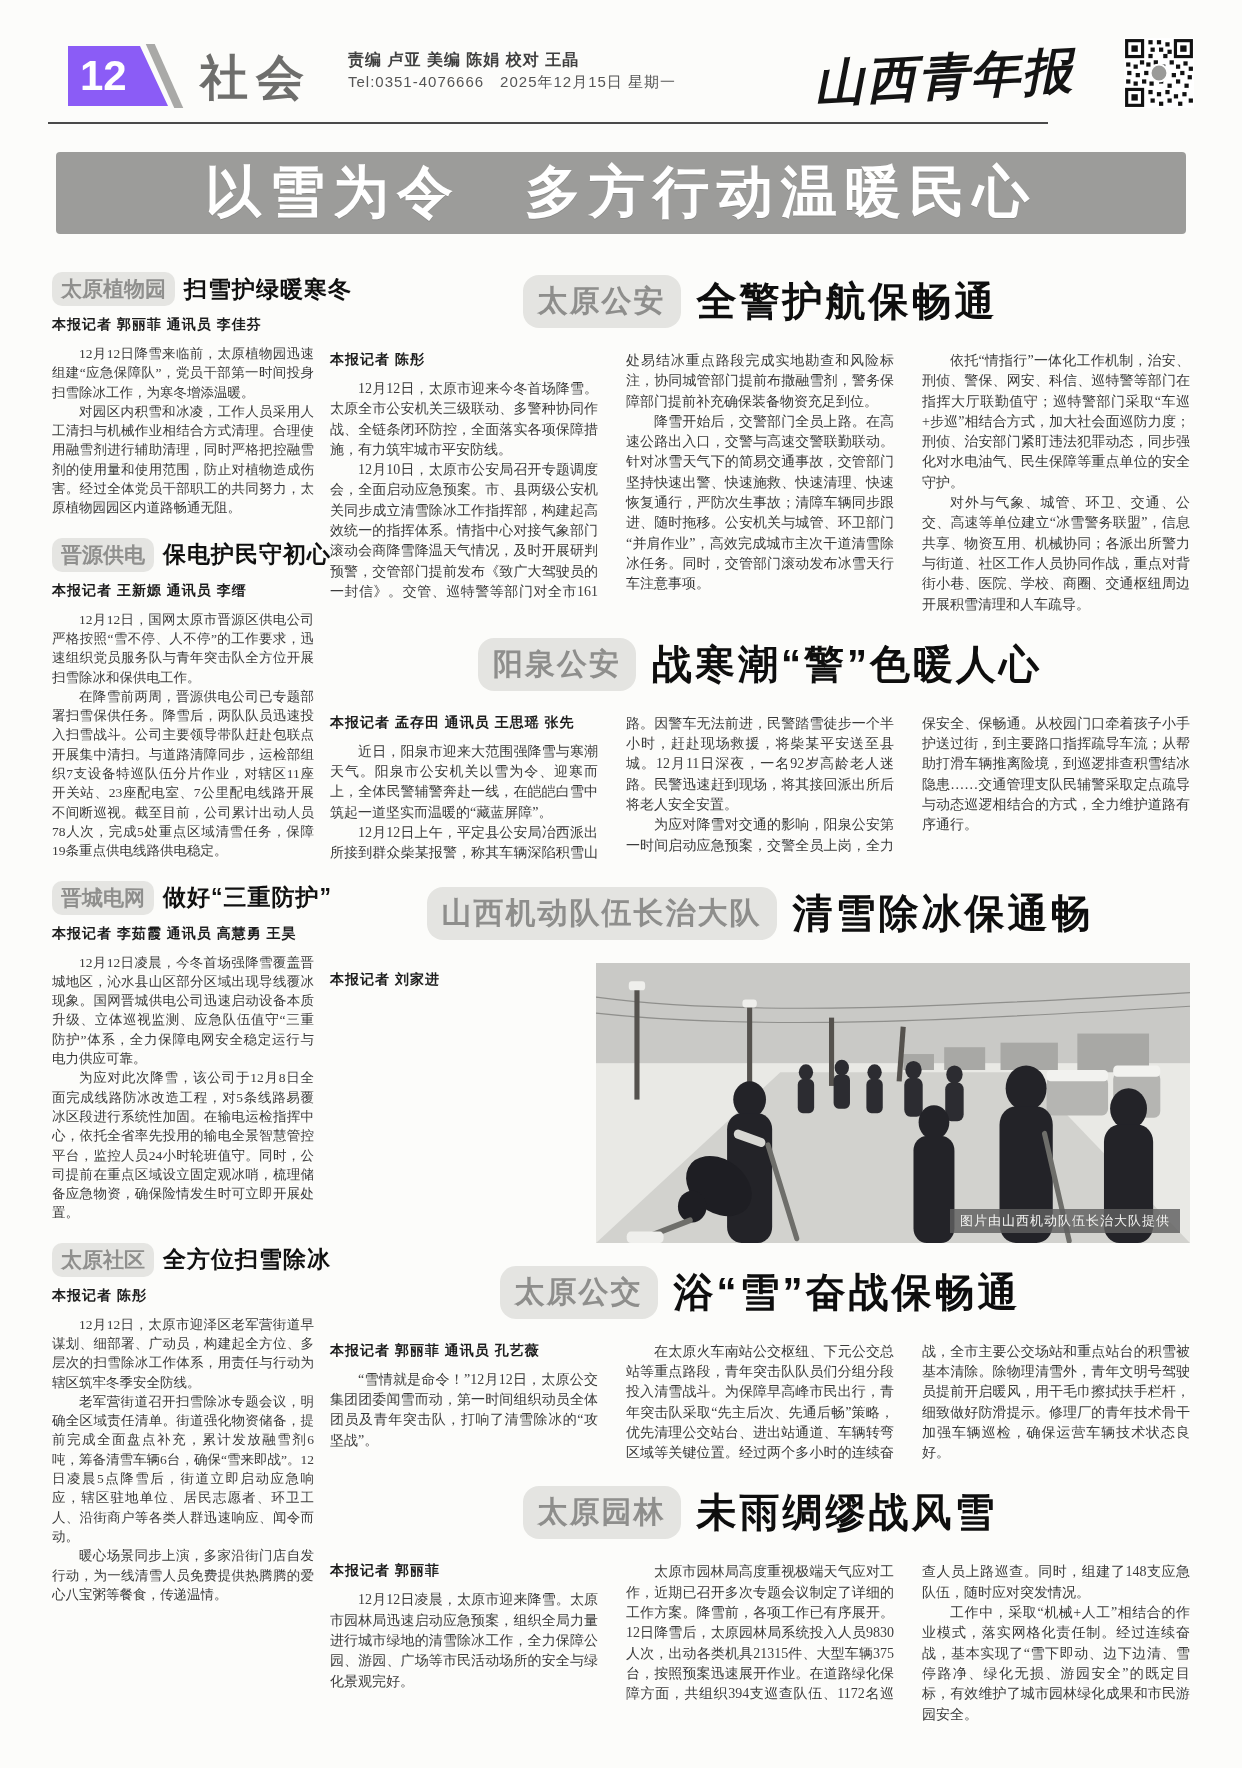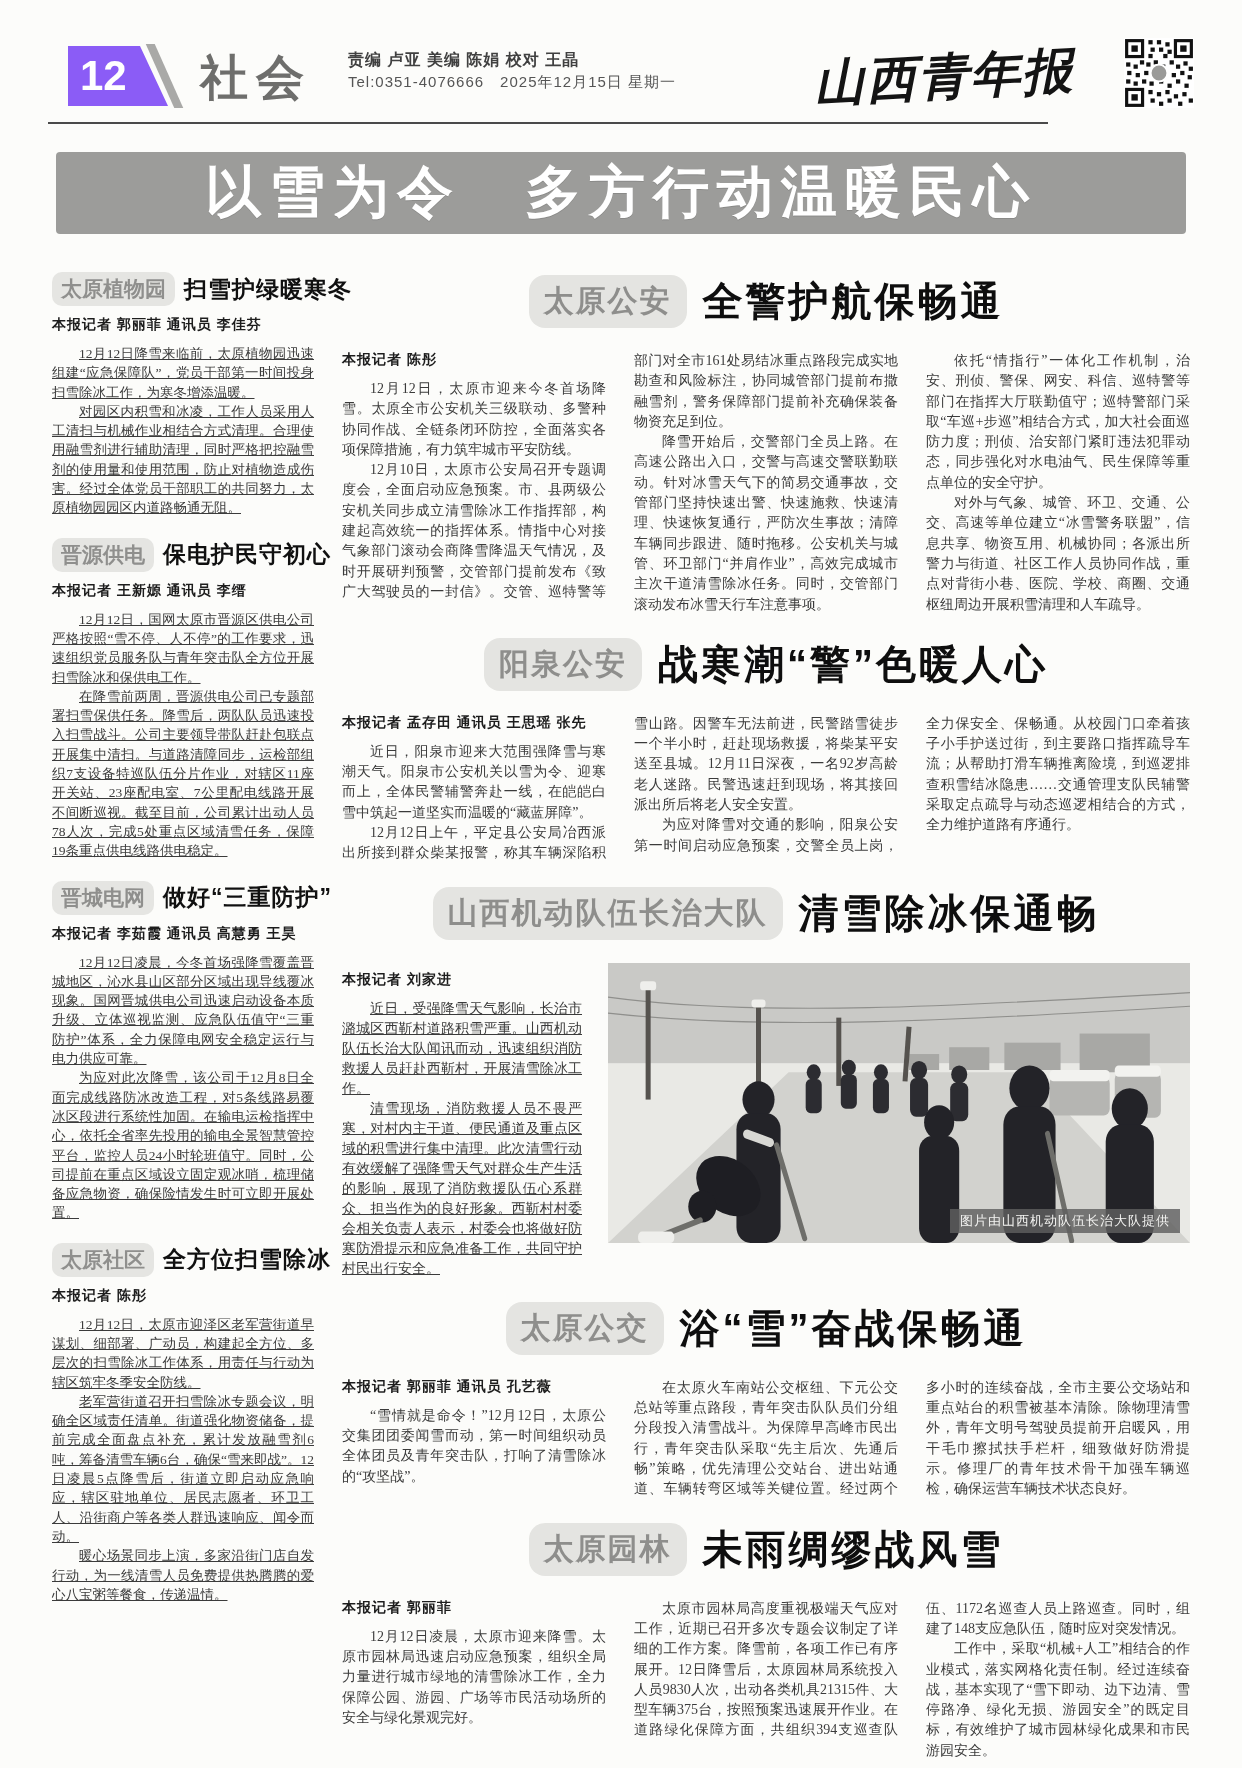--- a/index.html
+++ b/index.html
@@ -44,36 +44,36 @@
     position:absolute;top:152px;left:56px;right:56px;height:82px;
     background:#9c9c9a;border-radius:4px;
     display:flex;align-items:center;justify-content:center;
     color:#fff;font:900 56px "Liberation Sans",sans-serif;letter-spacing:8px;
     text-shadow:0 1px 0 #8a8a88;
   }
 
   
   .content{
     position:absolute;top:268px;left:52px;right:52px;bottom:8px;
-    display:grid;grid-template-columns:262px 1fr;column-gap:28px;
+    display:grid;grid-template-columns:262px 1fr;column-gap:16px;
   }
 
   
   .l-art{margin-bottom:20px;}
   .art-head{display:flex;align-items:center;gap:9px;margin:4px 0 10px;}
   .badge{
     background:#e5e5e2;color:#8f8f8d;
     font:bold 21px "Liberation Sans",sans-serif;
     padding:3px 9px;border-radius:10px;white-space:nowrap;
   }
   .l-title{font:bold 23px "Liberation Sans",sans-serif;color:#101010;white-space:nowrap;letter-spacing:1px;}
   .byline{font:bold 14px "Liberation Sans",sans-serif;color:#1d1d1d;margin:8px 0 10px;letter-spacing:1px;}
   .body p{
     margin:0;font-size:13.5px;line-height:1.43;color:#3b3b3b;
-    text-align:justify;text-indent:2em;text-decoration:underline;
+    text-align:justify;text-indent:2em;
   }
 
   
   .sec{margin-bottom:22px;}
   .sec-head{display:flex;justify-content:center;align-items:center;gap:16px;margin:6px 0 22px;}
   .sec-badge{
     background:#e4e4e1;color:#8e8e8c;
     font:bold 30px "Liberation Sans",sans-serif;
     padding:6px 15px;border-radius:16px;white-space:nowrap;letter-spacing:2px;
   }
@@ -258,24 +258,20 @@
       </div>
 
       <div class="sec">
         <div class="sec-head">
           <span class="sec-badge">山西机动队伍长治大队</span>
           <span class="sec-title">清雪除冰保通畅</span>
         </div>
         <div class="sec-split">
           <div>
             <div class="byline">本报记者 刘家进</div>
-            <div class="body">
-              <p>近日，受强降雪天气影响，长治市潞城区西靳村道路积雪严重。山西机动队伍长治大队闻讯而动，迅速组织消防救援人员赶赴西靳村，开展清雪除冰工作。</p>
-              <p>清雪现场，消防救援人员不畏严寒，对村内主干道、便民通道及重点区域的积雪进行集中清理。此次清雪行动有效缓解了强降雪天气对群众生产生活的影响，展现了消防救援队伍心系群众、担当作为的良好形象。西靳村村委会相关负责人表示，村委会也将做好防寒防滑提示和应急准备工作，共同守护村民出行安全。</p>
-            </div>
           </div>
           <div class="photo">
             <svg viewBox="0 0 580 246" preserveAspectRatio="none">
               <rect x="0" y="0" width="580" height="100" fill="#c9c9c6"></rect>
               <rect x="0" y="88" width="580" height="158" fill="#e9e9e5"></rect>
               <polygon points="0,246 180,96 420,96 580,246" fill="#d2d2ce"></polygon>
 
               <g fill="#a8a8a5">
                 <rect x="340" y="74" width="40" height="20"></rect>
                   <rect x="395" y="70" width="56" height="24"></rect>

